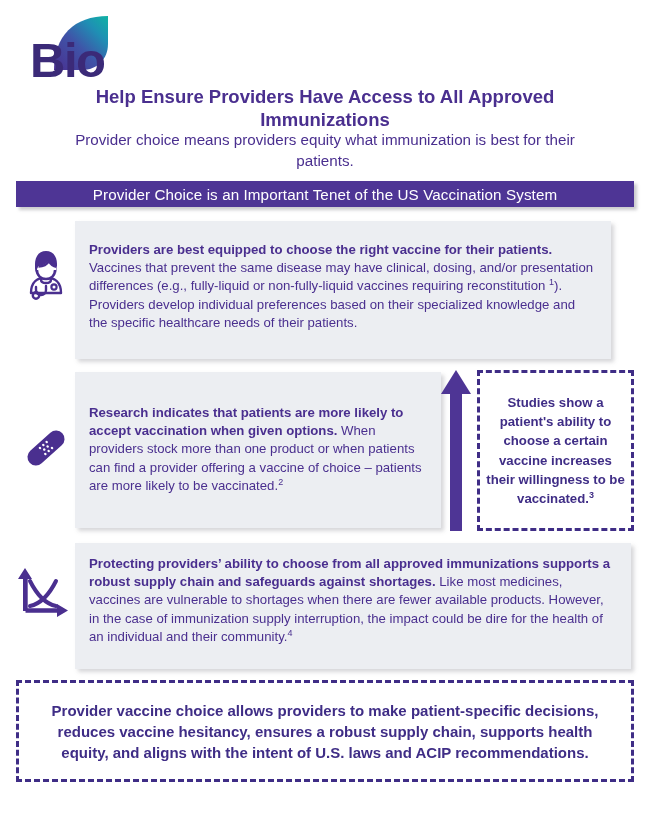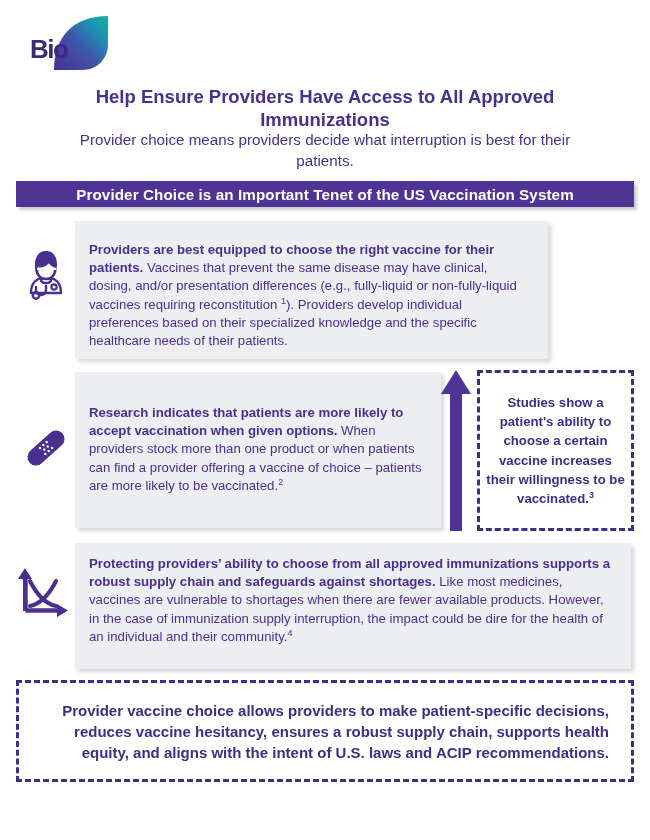--- a/index.html
+++ b/index.html
@@ -36,21 +36,21 @@
     position: absolute;
     left: 22px;
     top: 0;
     width: 58px;
     height: 58px;
   }
   .logo-text {
     position: absolute;
     left: 0px;
     top: 22px;
-    font-size: 26px;
+    font-size: 49px;
     font-weight: bold;
     letter-spacing: -1.5px;
     color: #3b2a78;
     font-family: "Liberation Sans", sans-serif;
     line-height: 1;
   }
 
   
   .title {
     position: absolute;
@@ -84,31 +84,31 @@
     height: 26px;
     background: #4e3595;
     box-shadow: 3px 3px 3px rgba(120,120,130,0.38);
     display: flex;
     align-items: center;
     justify-content: center;
   }
   .banner-text {
     color: #ffffff;
     font-size: 15.2px;
-    font-weight: bold;
+    font-weight: normal;
     letter-spacing: 0.1px;
   }
 
   
   .card {
     position: absolute;
     background: #eceef2;
     box-shadow: 3px 3px 4px rgba(140,140,150,0.35);
   }
-  .card-1 { left: 75px; top: 221px; width: 473px; height: 138px; }
+  .card-1 { left: 75px; top: 221px; width: 536px; height: 138px; }
   .card-2 { left: 75px; top: 372px; width: 366px; height: 156px; }
   .card-3 { left: 75px; top: 543px; width: 556px; height: 126px; }
 
   .card-body {
     position: absolute;
     left: 0; right: 0;
     padding: 0 14px;
     font-size: 13.2px;
     line-height: 1.38;
     color: #4a2f8f;
@@ -173,21 +173,21 @@
     border: 3px dashed #3f2d86;
     box-sizing: border-box;
     display: flex;
     align-items: center;
     justify-content: center;
   }
   .summary-text {
     font-size: 15px;
     font-weight: bold;
     line-height: 1.4;
-    text-align: right;
+    text-align: center;
     color: #3f2d86;
     padding: 0 22px;
   }
 </style>
 </head>
 <body>
 
 <div class="page">
 
   <div class="logo-wrap">
@@ -199,21 +199,21 @@
           <stop offset="75%" stop-color="#1f8fb4"></stop>
           <stop offset="100%" stop-color="#0fb3a4"></stop>
         </linearGradient>
       </defs>
       <path d="M2,56 C2,22 22,2 56,2 L56,30 C56,45 45,56 30,56 Z" fill="url(#leafgrad)"></path>
     </svg>
     <div class="logo-text">Bio</div>
   </div>
 
   <div class="title">Help Ensure Providers Have Access to All Approved Immunizations</div>
-  <div class="subtitle">Provider choice means providers decide what interruption is best for their patients.</div>
+  <div class="subtitle">Provider choice means providers equity what immunization is best for their patients.</div>
 
   <div class="banner">
     <span class="banner-text">Provider Choice is an Important Tenet of the US Vaccination System</span>
   </div>
 
   <div class="icon-slot icon-1">
     <svg width="54" height="54" viewBox="0 0 54 54">
       <g fill="none" stroke="#4a2f8f" stroke-width="2.4" stroke-linecap="round" stroke-linejoin="round">
         <path d="M12,47 C12,36 18.5,31.5 27,31.5 C35.5,31.5 42,36 42,47 Z" fill="none"></path>
         <path d="M22,29 L22,33.5 C22,35.5 24,37 27,37 C30,37 32,35.5 32,33.5 L32,29"></path>

